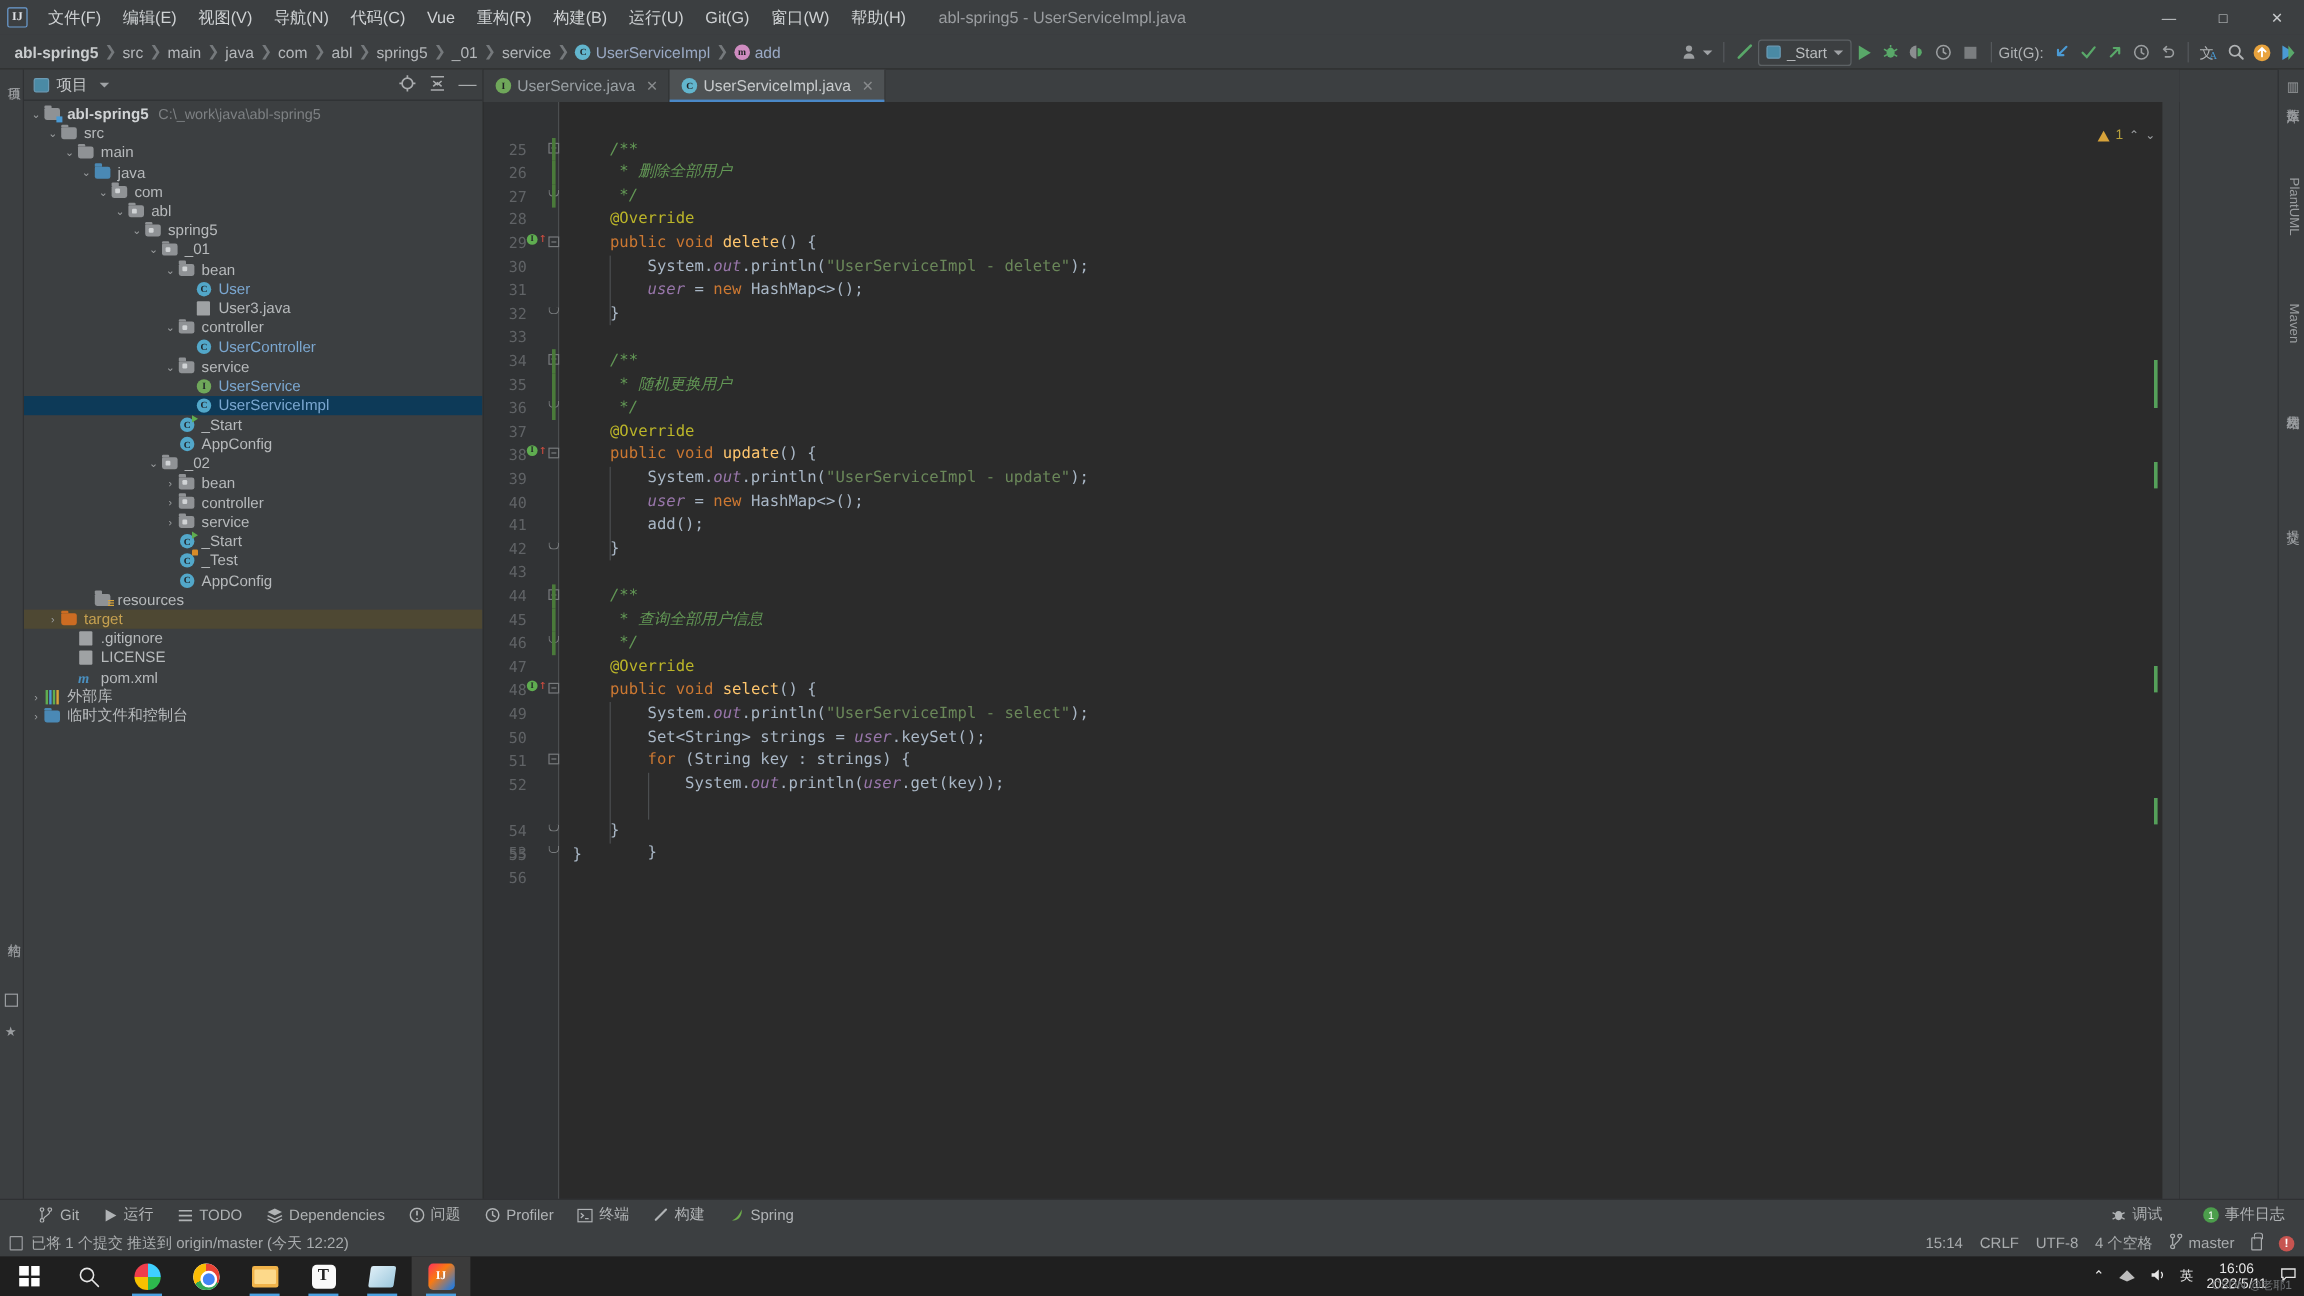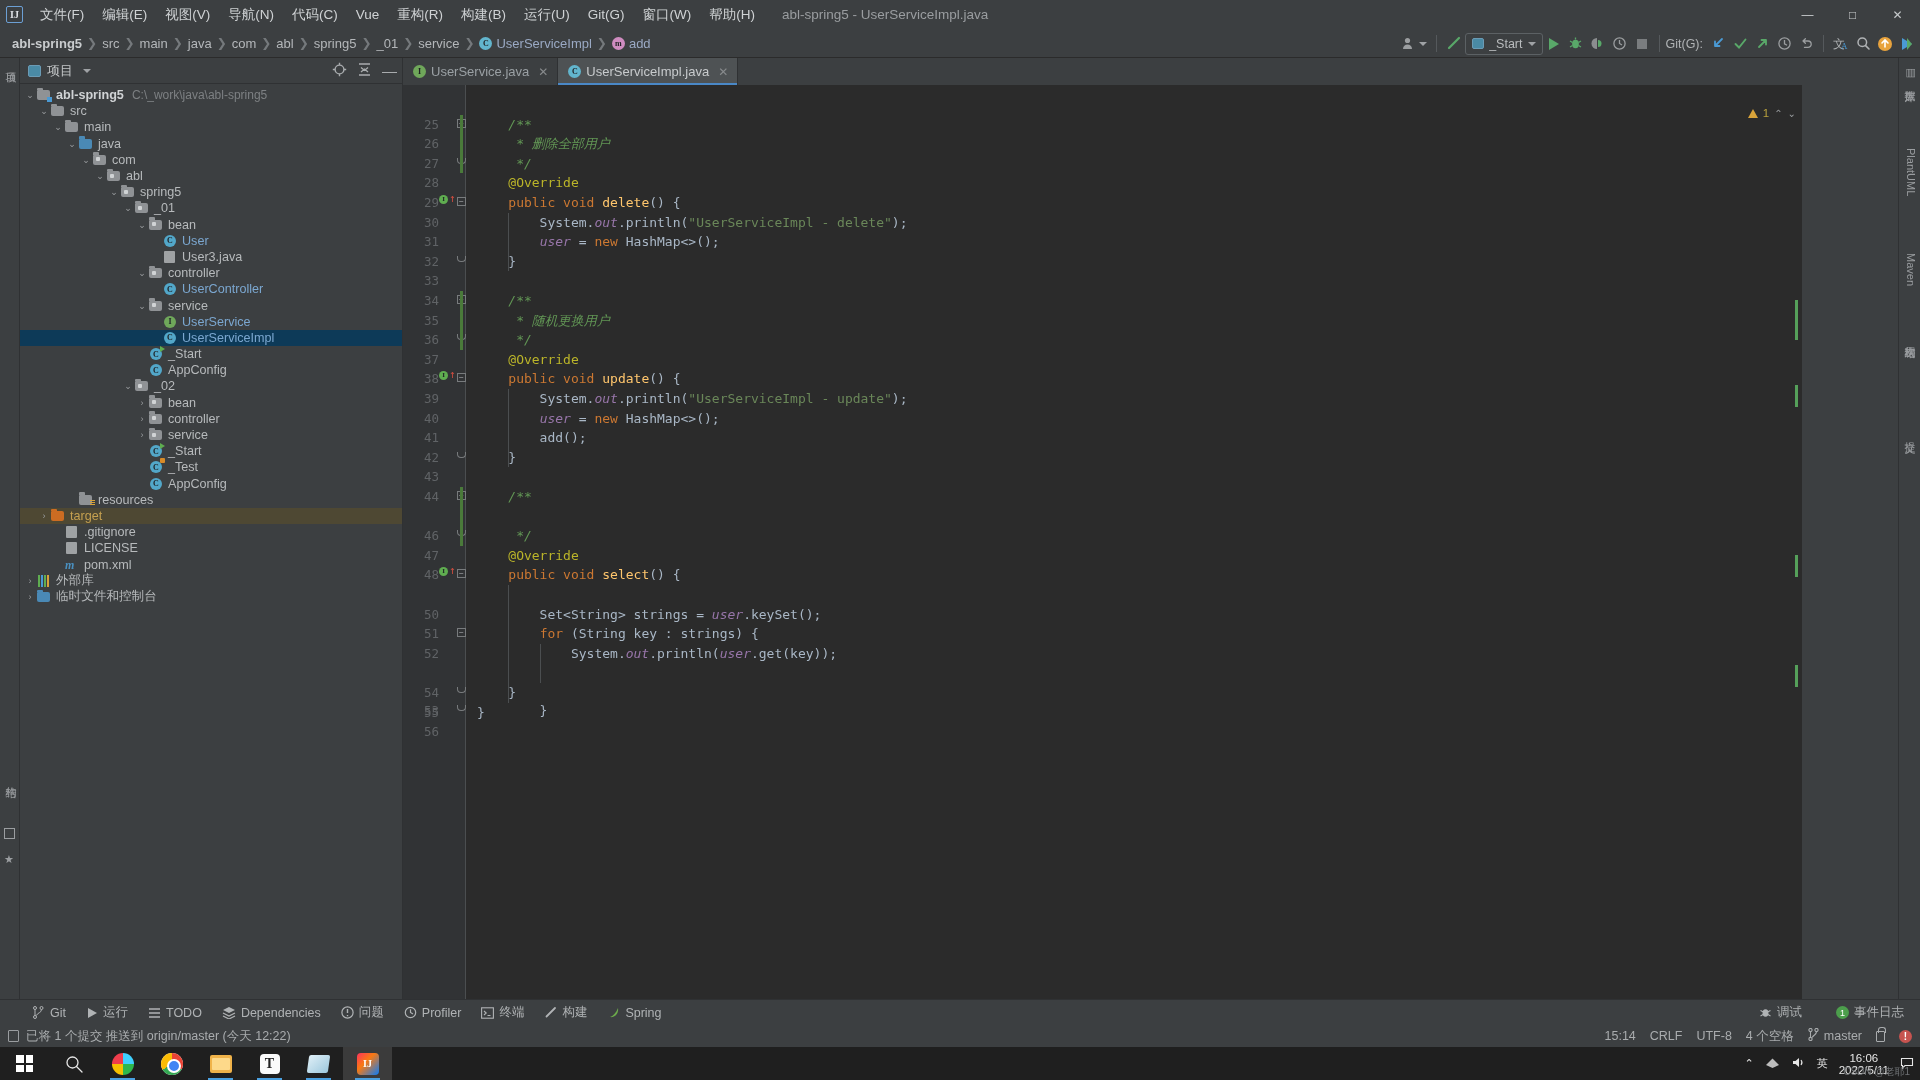--- a/index.html
+++ b/index.html
@@ -754,25 +754,27 @@
           <div class="changebar" style="top: 245.2px; height: 19.6px;"></div>
           <div class="ln" style="top: 264.8px; left: 0px; right: 0px;"><span class="lnum">37</span><span class="code"><span class="pln">    </span><span class="ann">@Override</span></span></div>
           <div class="ln" style="top: 284.4px; left: 0px; right: 0px;"><span class="lnum">38</span><span class="ovr"><span class="dot">I</span><span class="up">↑</span></span><span class="foldmark" style="top: 4px;">−</span><span class="code"><span class="pln">    </span><span class="kw">public</span><span class="pln"> </span><span class="kw">void</span><span class="pln"> </span><span class="mth">update</span><span class="pln">() {</span></span></div>
           <div class="ln" style="top: 304px; left: 0px; right: 0px;"><span class="lnum">39</span><span class="code"><span class="pln">        System.</span><span class="fld">out</span><span class="pln">.println(</span><span class="str">"UserServiceImpl - update"</span><span class="pln">);</span></span></div>
           <div class="ln" style="top: 323.6px; left: 0px; right: 0px;"><span class="lnum">40</span><span class="code"><span class="pln">        </span><span class="fld">user</span><span class="pln"> = </span><span class="kw">new</span><span class="pln"> HashMap&lt;&gt;();</span></span></div>
           <div class="ln" style="top: 343.2px; left: 0px; right: 0px;"><span class="lnum">41</span><span class="code"><span class="pln">        add();</span></span></div>
           <div class="ln" style="top: 362.8px; left: 0px; right: 0px;"><span class="lnum">42</span><span class="foldmark round" style="top: 4px;"></span><span class="code"><span class="pln">    }</span></span></div>
           <div class="ln" style="top: 382.4px; left: 0px; right: 0px;"><span class="lnum">43</span><span class="code"></span></div>
           <div class="ln" style="top: 402px; left: 0px; right: 0px;"><span class="lnum">44</span><span class="foldmark" style="top: 4px;">−</span><span class="code"><span class="pln">    </span><span class="cmt">/**</span></span></div>
           <div class="changebar" style="top: 402px; height: 19.6px;"></div>
+          <div class="ln" style="top: 421.6px; left: 0px; right: 0px;"><span class="lnum">45</span><span class="code"><span class="cmt">     * </span><span class="cmt">查询全部用户信息</span></span></div>
           <div class="changebar" style="top: 421.6px; height: 19.6px;"></div>
           <div class="ln" style="top: 441.2px; left: 0px; right: 0px;"><span class="lnum">46</span><span class="foldmark round" style="top: 4px;"></span><span class="code"><span class="cmt">     */</span></span></div>
           <div class="changebar" style="top: 441.2px; height: 19.6px;"></div>
           <div class="ln" style="top: 460.8px; left: 0px; right: 0px;"><span class="lnum">47</span><span class="code"><span class="pln">    </span><span class="ann">@Override</span></span></div>
           <div class="ln" style="top: 480.4px; left: 0px; right: 0px;"><span class="lnum">48</span><span class="ovr"><span class="dot">I</span><span class="up">↑</span></span><span class="foldmark" style="top: 4px;">−</span><span class="code"><span class="pln">    </span><span class="kw">public</span><span class="pln"> </span><span class="kw">void</span><span class="pln"> </span><span class="mth">select</span><span class="pln">() {</span></span></div>
+          <div class="ln" style="top: 500px; left: 0px; right: 0px;"><span class="lnum">49</span><span class="code"><span class="pln">        System.</span><span class="fld">out</span><span class="pln">.println(</span><span class="str">"UserServiceImpl - select"</span><span class="pln">);</span></span></div>
           <div class="ln" style="top: 519.6px; left: 0px; right: 0px;"><span class="lnum">50</span><span class="code"><span class="pln">        Set&lt;String&gt; strings = </span><span class="fld">user</span><span class="pln">.keySet();</span></span></div>
           <div class="ln" style="top: 539.2px; left: 0px; right: 0px;"><span class="lnum">51</span><span class="foldmark" style="top: 4px;">−</span><span class="code"><span class="pln">        </span><span class="kw">for</span><span class="pln"> (String key : strings) {</span></span></div>
           <div class="ln" style="top: 558.8px; left: 0px; right: 4px;"><span class="lnum">52</span><span class="code"><span class="pln">            System.</span><span class="fld">out</span><span class="pln">.println(</span><span class="fld">user</span><span class="pln">.get(key));</span></span></div>
           <div class="ln" style="top: 578.4px; left: 0px; right: 0px; margin-top: 38px;"><span class="lnum">53</span><span class="foldmark round" style="top: 4px;"></span><span class="code"><span class="pln">        }</span></span></div>
           <div class="ln" style="top: 598px; left: 0px; right: 0px;"><span class="lnum">54</span><span class="foldmark round" style="top: 4px;"></span><span class="code"><span class="pln">    }</span></span></div>
           <div class="ln" style="top: 617.6px; left: 0px; right: 0px;"><span class="lnum">55</span><span class="code"><span class="pln">}</span></span></div>
           <div class="ln" style="top: 637.2px; left: 0px; right: 0px;"><span class="lnum">56</span><span class="code"></span></div>
           <div class="vline" style="left: 105.28px; top: 127.6px; height: 58.8px;"></div>
           <div class="vline" style="left: 105.28px; top: 304px; height: 78.4px;"></div>
           <div class="vline" style="left: 105.28px; top: 500px; height: 117.6px;"></div>

